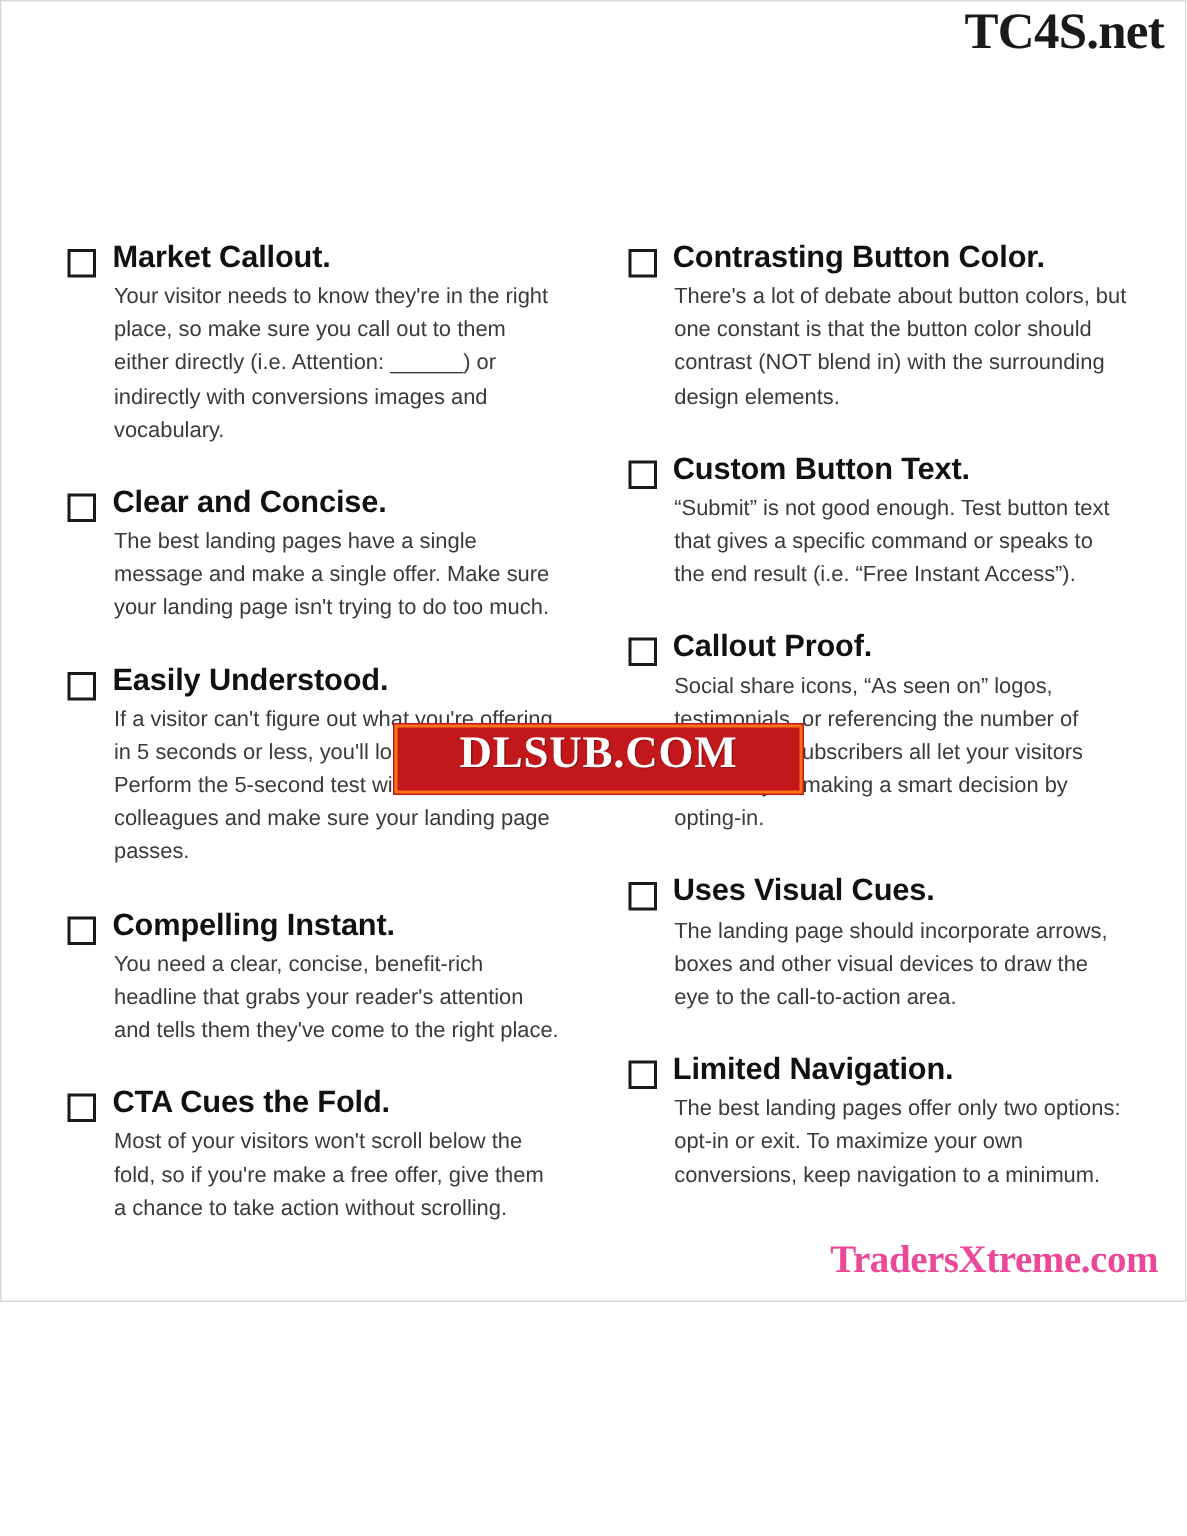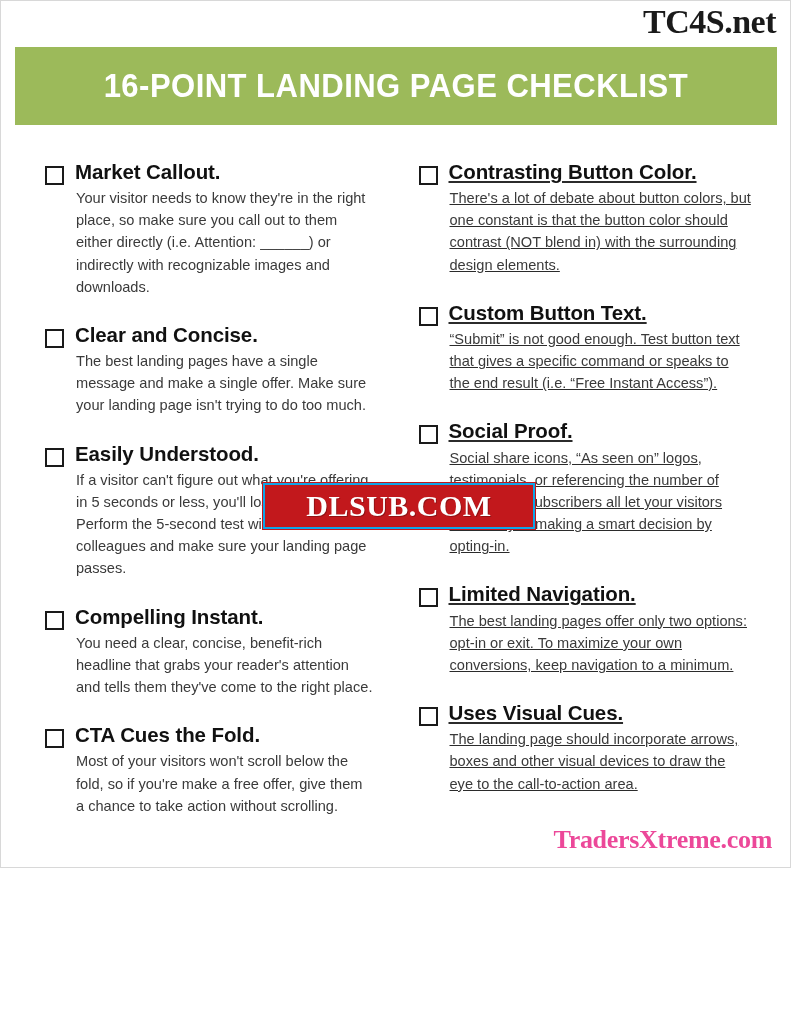--- a/index.html
+++ b/index.html
@@ -63,21 +63,21 @@
     top: 160px;
     width: 791px;
     display: flex;
     gap: 0;
   }
   .col {
     width: 50%;
     box-sizing: border-box;
   }
   .col-left  { padding-left: 44px;  padding-right: 24px; }
-  .col-right { padding-left: 22px;  padding-right: 40px; text-decoration: underline; }
+  .col-right { padding-left: 22px;  padding-right: 40px; }
 
   .item {
     display: flex;
     align-items: flex-start;
     margin-bottom: 26px;
   }
   .checkbox {
     flex: 0 0 auto;
     width: 15px;
     height: 15px;
@@ -108,23 +108,22 @@
   }
   
   .watermark {
     position: absolute;
     left: 262px;
     top: 482px;
     width: 268px;
     height: 42px;
     background: #c2181c;
     display: flex;
-    align-items: center;
     justify-content: center;
-    border: 2px solid #0ea5e9;
+    border: 2px solid #f97316;
     box-shadow: 0 0 0 1px #c2181c;
   }
   .watermark-text {
     font-family: "Liberation Serif", serif;
     font-weight: bold;
     font-size: 30px;
     color: #ffffff;
     letter-spacing: 0.5px;
     text-shadow: 1px 1px 0 rgba(0,0,0,0.25);
   }
@@ -140,33 +139,30 @@
     letter-spacing: -0.3px;
   }
 </style>
 </head>
 <body>
 
 <div class="page">
 
   <div class="brand-top">TC4S.net</div>
 
-  <div class="banner">
-    <div class="banner-title">16-POINT LANDING PAGE CHECKLIST</div>
-  </div>
 
   <div class="columns">
 
     <div class="col col-left">
 
       <div class="item">
         <div class="checkbox"></div>
         <div class="item-body">
           <p class="item-title">Market Callout.</p>
-          <p class="item-desc">Your visitor needs to know they're in the right place, so make sure you call out to them either directly (i.e. Attention: ______) or indirectly with recognizable images and downloads.</p>
+          <p class="item-desc">Your visitor needs to know they're in the right place, so make sure you call out to them either directly (i.e. Attention: ______) or indirectly with conversions images and vocabulary.</p>
         </div>
       </div>
 
       <div class="item">
         <div class="checkbox"></div>
         <div class="item-body">
           <p class="item-title">Clear and Concise.</p>
           <p class="item-desc">The best landing pages have a single message and make a single offer. Make sure your landing page isn't trying to do too much.</p>
         </div>
       </div>
@@ -211,38 +207,38 @@
         <div class="checkbox"></div>
         <div class="item-body">
           <p class="item-title">Custom Button Text.</p>
           <p class="item-desc">“Submit” is not good enough. Test button text that gives a specific command or speaks to the end result (i.e. “Free Instant Access”).</p>
         </div>
       </div>
 
       <div class="item">
         <div class="checkbox"></div>
         <div class="item-body">
-          <p class="item-title">Social Proof.</p>
+          <p class="item-title">Callout Proof.</p>
           <p class="item-desc">Social share icons, “As seen on” logos, testimonials, or referencing the number of downloads/ subscribers all let your visitors know they're making a smart decision by opting-in.</p>
+        </div>
+      </div>
+
+      <div class="item">
+        <div class="checkbox"></div>
+        <div class="item-body">
+          <p class="item-title">Uses Visual Cues.</p>
+          <p class="item-desc">The landing page should incorporate arrows, boxes and other visual devices to draw the eye to the call-to-action area.</p>
         </div>
       </div>
 
       <div class="item">
         <div class="checkbox"></div>
         <div class="item-body">
           <p class="item-title">Limited Navigation.</p>
           <p class="item-desc">The best landing pages offer only two options: opt-in or exit. To maximize your own conversions, keep navigation to a minimum.</p>
-        </div>
-      </div>
-
-      <div class="item">
-        <div class="checkbox"></div>
-        <div class="item-body">
-          <p class="item-title">Uses Visual Cues.</p>
-          <p class="item-desc">The landing page should incorporate arrows, boxes and other visual devices to draw the eye to the call-to-action area.</p>
         </div>
       </div>
 
     </div>
 
   </div>
 
   <div class="watermark">
     <span class="watermark-text">DLSUB.COM</span>
   </div>

